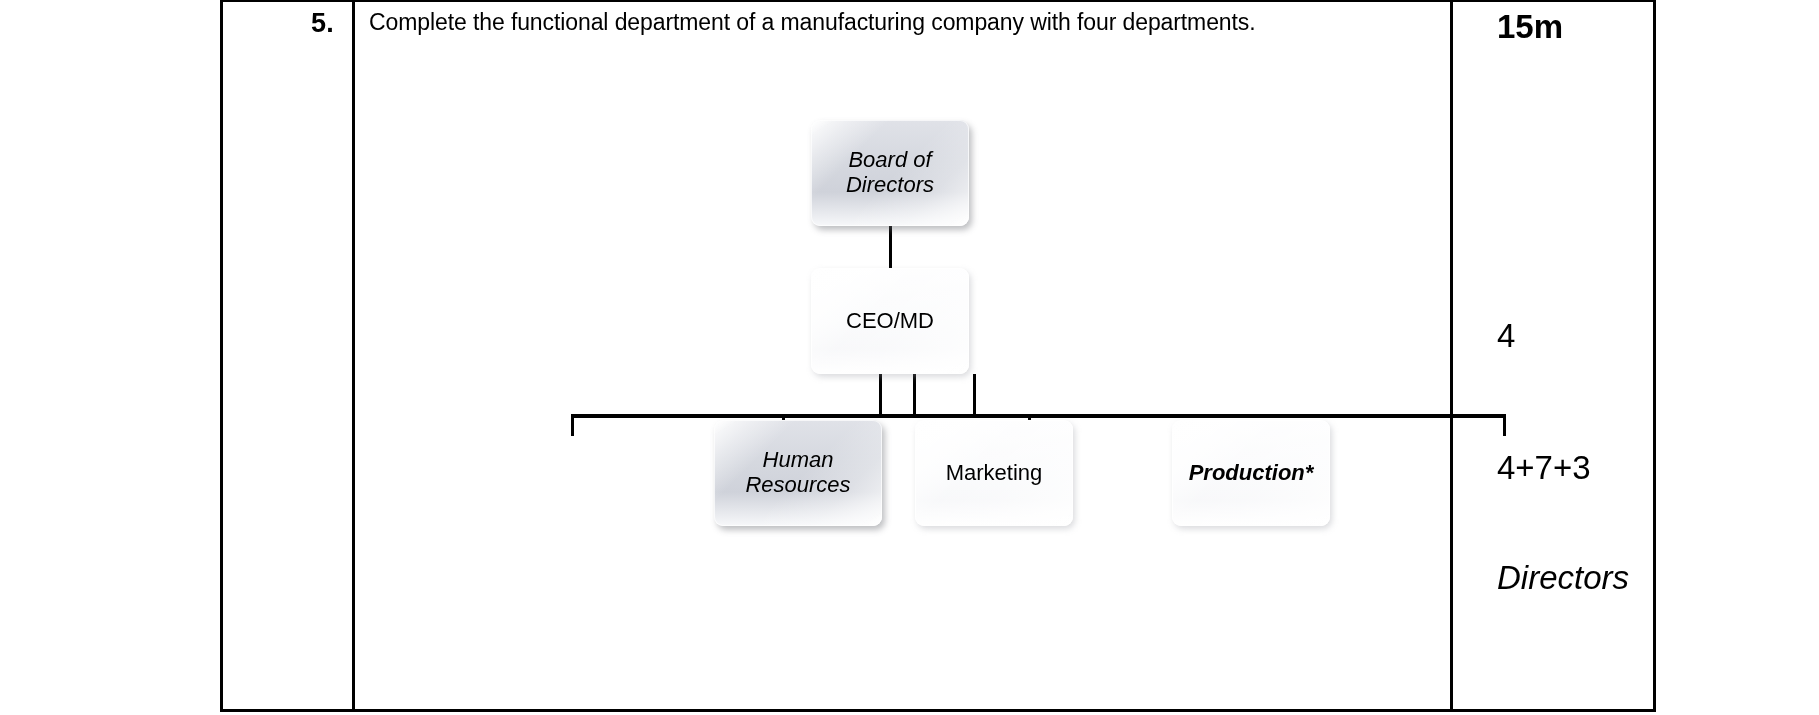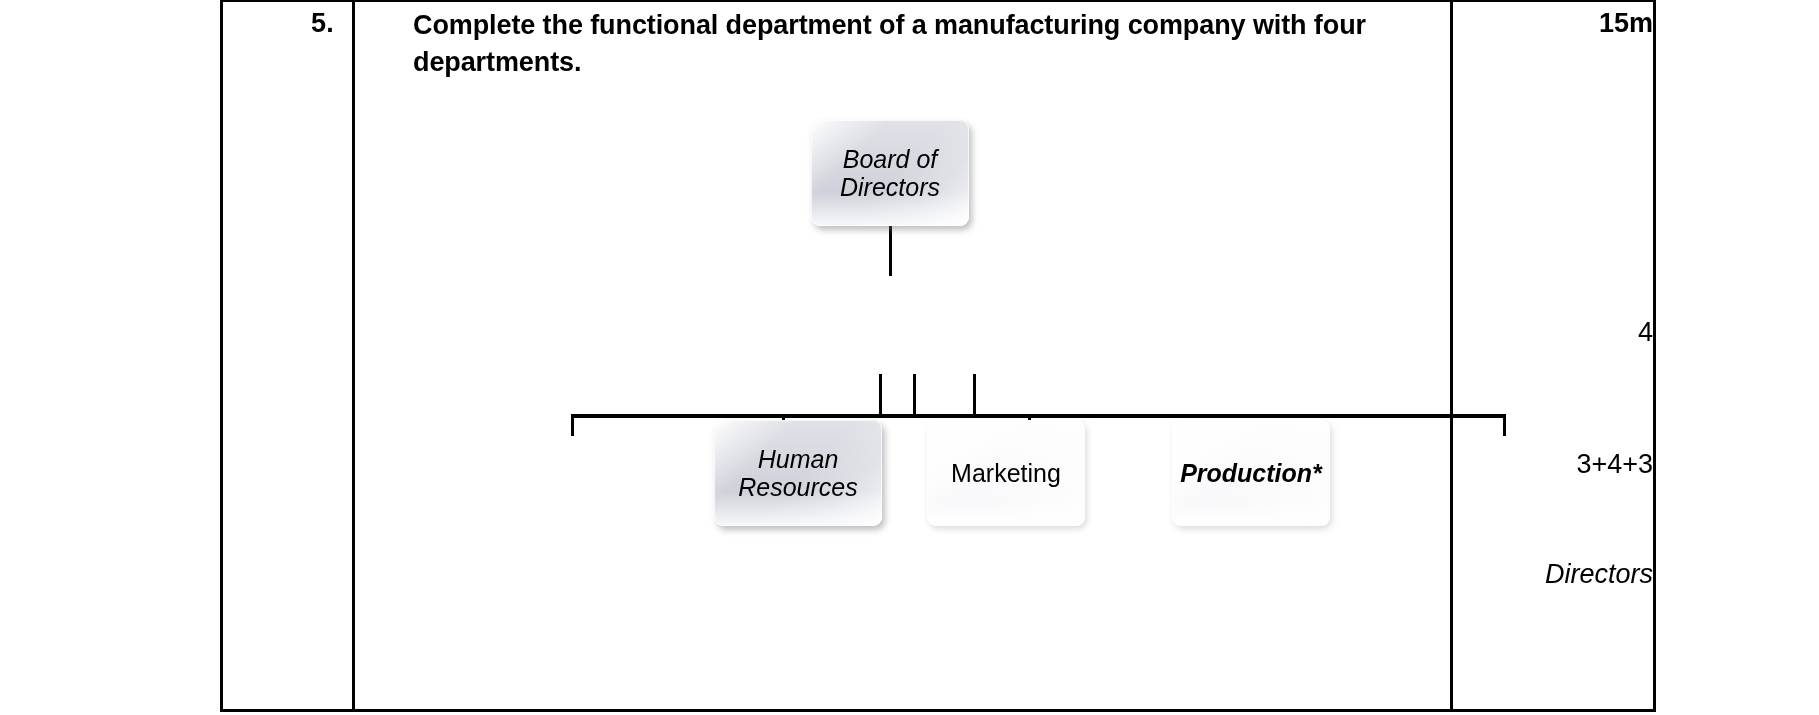--- a/index.html
+++ b/index.html
@@ -68,33 +68,33 @@
     font-weight: bold;
     letter-spacing: 0.2px;
   }
 
   
   .qtext {
     position: absolute;
     left: 14px;
     top: 5px;
     width: 1020px;
-    font-size: 27px;
-    font-weight: bold;
+    font-size: 23px;
+    font-weight: normal;
     line-height: 1.38;
     letter-spacing: -0.1px;
-    margin-left: 44px;
   }
 
   
   .mark {
     position: absolute;
     width: 100%;
-    text-align: right;
-    font-size: 27px;
+    text-align: left;
+    font-size: 33px;
+    padding-left: 44px;
   }
   .mark.m1 { top: 6px;   font-weight: bold; }
   .mark.m2 { top: 315px; font-weight: normal; }
   .mark.m3 { top: 447px; font-weight: normal; }
   .mark.m4 { top: 520px; font-weight: bold; }
   .mark.m5 { top: 557px; font-style: italic; font-weight: normal; }
 
   
   .chart {
     position: absolute;
@@ -105,21 +105,21 @@
   }
 
   .node {
     position: absolute;
     box-sizing: border-box;
     border-radius: 9px;
     display: flex;
     align-items: center;
     justify-content: center;
     text-align: center;
-    font-size: 25px;
+    font-size: 22px;
     line-height: 1.12;
     color: #000;
     z-index: 3;
     background:
       linear-gradient(135deg,
         rgba(255,255,255,0.95) 0%,
         rgba(255,255,255,0.55) 16%,
         rgba(255,255,255,0.05) 30%,
         rgba(255,255,255,0.0) 50%,
         rgba(255,255,255,0.35) 72%,
@@ -173,21 +173,21 @@
   }
 
   .node.italic  { font-style: italic; }
   .node.bolditalic { font-style: italic; font-weight: bold; text-align: right; }
 
   
   #node-board { left: 456px; top: 118px;  width: 158px; height: 106px; }
   #node-ceo   { left: 456px; top: 266px;  width: 158px; height: 106px; }
   #node-fin   { left: 143px; top: 418px;  width: 158px; height: 106px; }
   #node-hr    { left: 359px; top: 418px;  width: 168px; height: 106px; }
-  #node-mkt   { left: 572px; top: 418px;  width: 158px; height: 106px; text-align: center; }
+  #node-mkt   { left: 560px; top: 418px;  width: 158px; height: 106px; text-align: center; }
   #node-prod  { left: 817px; top: 418px;  width: 158px; height: 106px; }
 
   
   .conn { position: absolute; background: #000; z-index: 1; }
   .vline { width: 3px; }
   .hline { height: 4px; }
 
   
   #c-board-ceo { left: 534px; top: 224px; height: 50px; }
   
@@ -224,38 +224,41 @@
         <div class="conn hline" id="c-bus"></div>
         <div class="conn vline" id="c-drop-1"></div>
         <div class="conn vline" id="c-drop-2"></div>
         <div class="conn vline" id="c-drop-3"></div>
         <div class="conn vline" id="c-drop-4"></div>
 
         <div class="node dark italic" id="node-board">
           <span><span>Board of</span><br><span>Directors</span></span>
         </div>
 
+        <div class="node light" id="node-ceo">
+          <span>CEO/MD</span>
+        </div>
 
 
         <div class="node dark italic" id="node-hr">
           <span><span>Human</span><br><span>Resources</span></span>
         </div>
 
         <div class="node light" id="node-mkt">
           <span>Marketing</span>
         </div>
 
         <div class="node light bolditalic" id="node-prod">
           <span>Production*</span>
         </div>
 
       </div>
     </div>
 
     <div class="col-marks">
       <div class="mark m1">15m</div>
       <div class="mark m2">4</div>
-      <div class="mark m3">3+4+3</div>
+      <div class="mark m3">4+7+3</div>
       <div class="mark m5">Directors</div>
     </div>
 
   </div>
 </div>
 
 </body></html>

